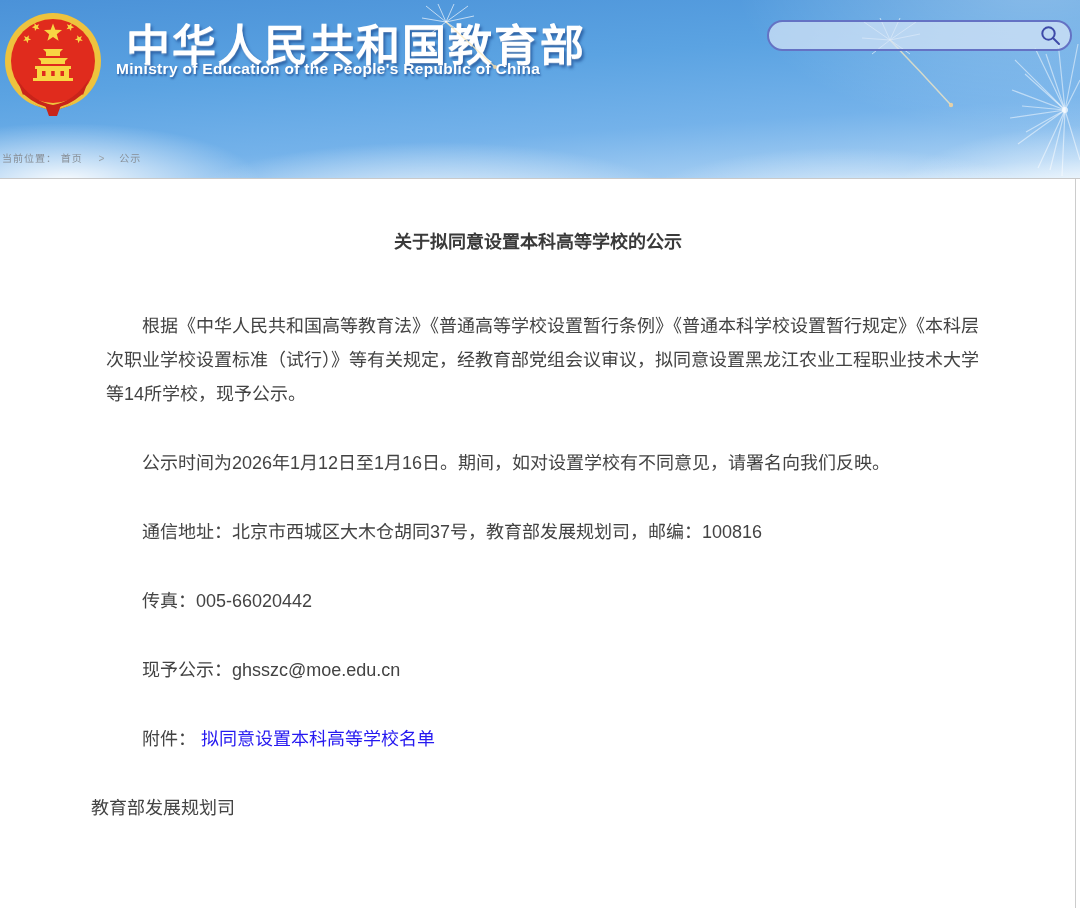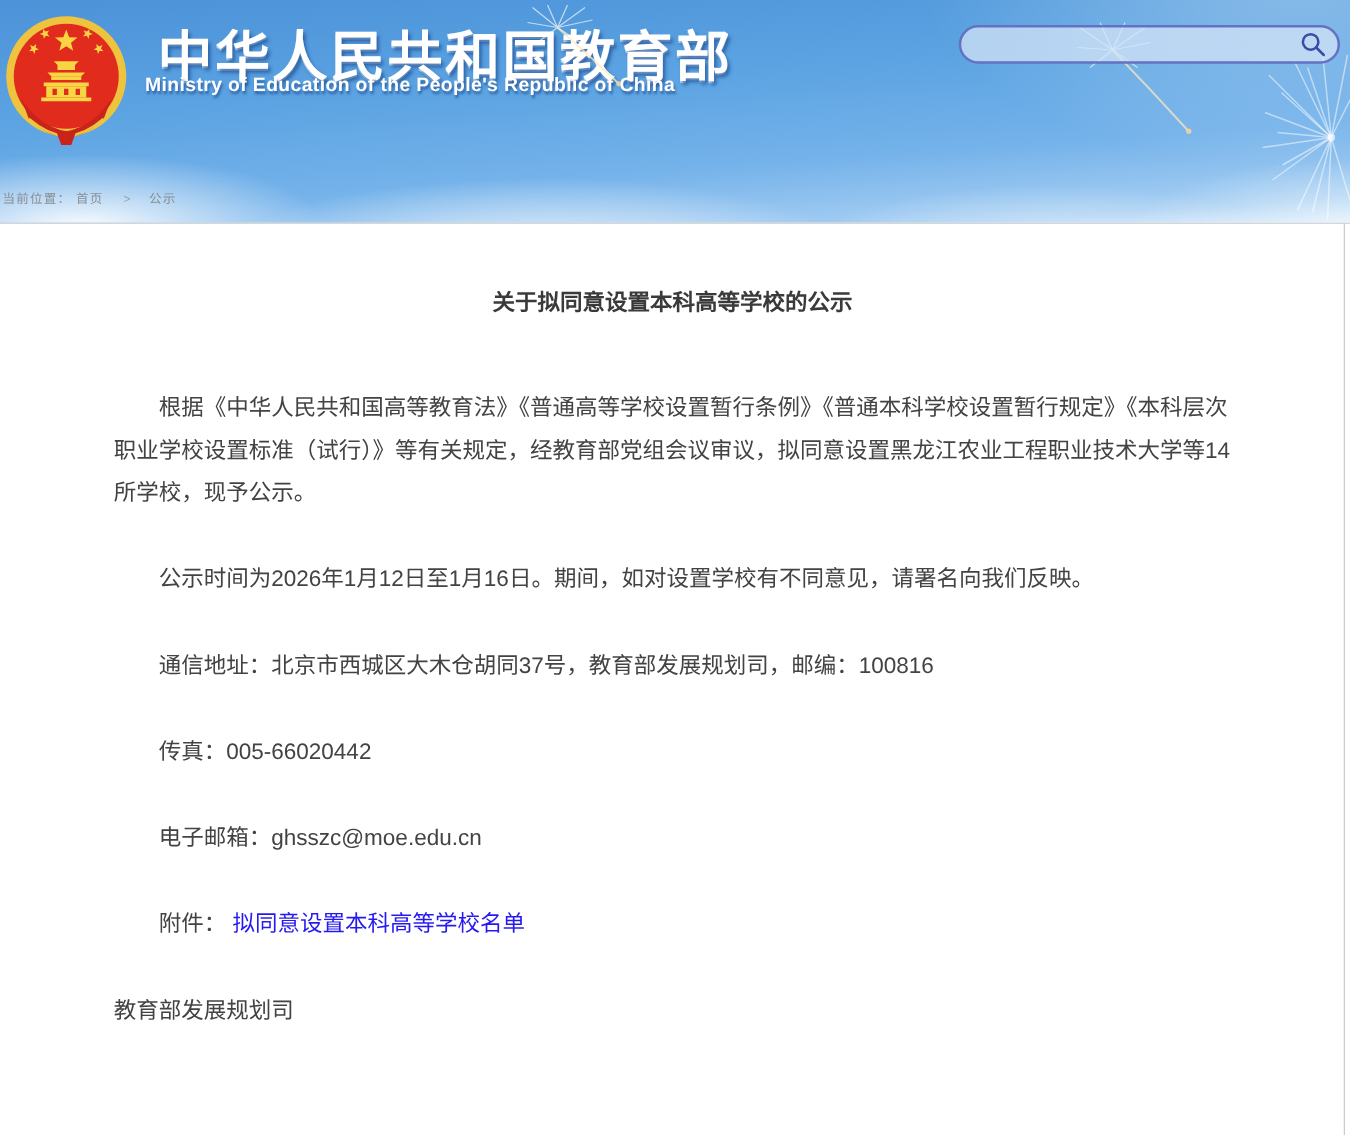--- a/index.html
+++ b/index.html
@@ -68,21 +68,21 @@
     margin-right:4px; border-right:1px solid #cccccc;
     min-height:729px; padding:48px 90px 16px 91px;
   }
   .article-title {
     margin:0 0 52px 0; text-align:center;
     font-size:18px; font-weight:bold; color:#3a3a3a; line-height:30px;
   }
   .paper p {
     margin:0 0 35px 0; font-size:18px; line-height:34px; color:#434343;
   }
-  .paper p.indent { text-indent:2em; }
+  .paper p.indent { text-indent:2em;margin-left:15px; }
   .attachment-link { color:#2619f0; text-decoration:none; cursor:pointer;text-align:center; }
   .sig  { margin-top:8px !important; }
   .date { text-align:right; padding-right:10px; }
 </style>
 </head>
 <body>
 
 <div class="site-header">
 
   <svg class="deco" style="left:416px;top:4px;" width="120" height="100" viewBox="0 0 120 100">
@@ -160,21 +160,21 @@
 </div>
 
 <div class="main">
   <div class="paper">
     <h1 class="article-title">关于拟同意设置本科高等学校的公示</h1>
 
     <p class="indent">根据《中华人民共和国高等教育法》《普通高等学校设置暂行条例》《普通本科学校设置暂行规定》《本科层次职业学校设置标准（试行）》等有关规定，经教育部党组会议审议，拟同意设置黑龙江农业工程职业技术大学等14所学校，现予公示。</p>
     <p class="indent">公示时间为2026年1月12日至1月16日。期间，如对设置学校有不同意见，请署名向我们反映。</p>
     <p class="indent">通信地址：北京市西城区大木仓胡同37号，教育部发展规划司，邮编：100816</p>
     <p class="indent">传真：005-66020442</p>
-    <p class="indent">电子邮箱：ghsszc@moe.edu.cn</p>
+    <p class="indent">现予公示：ghsszc@moe.edu.cn</p>
 
     <p class="indent">
       <span>附件：</span>
       <a class="attachment-link">拟同意设置本科高等学校名单</a>
     </p>
 
     <p class="sig">教育部发展规划司</p>
   </div>
 </div>
 

